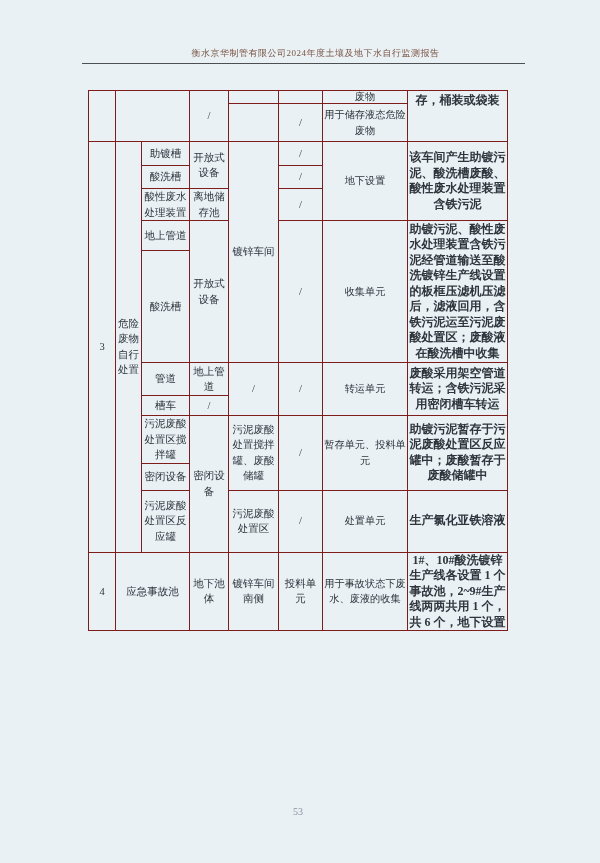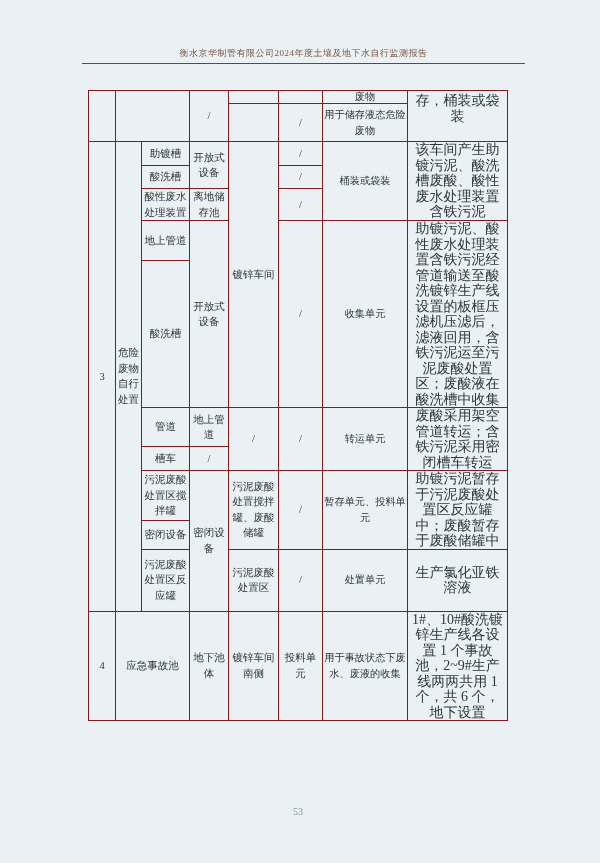--- a/index.html
+++ b/index.html
@@ -5,21 +5,21 @@
   html,body{margin:0;padding:0;}
   body{
     width:600px;height:863px;
     background:#e9f1f5;
     font-family:"Liberation Serif","DejaVu Serif",serif;
     position:relative;
     overflow:hidden;
   }
   .page{position:absolute;inset:0;}
   .header{
-    position:absolute;left:82px;top:47px;width:443px;
+    position:absolute;left:94px;top:47px;width:443px;
     text-align:center;
     font-size:9px;letter-spacing:0.5px;
     color:#7b5444;
     white-space:nowrap;
   }
   .header-rule{
     position:absolute;left:82px;top:63px;width:443px;height:1px;
     background:#4c5053;
   }
   table.tbl{
@@ -28,21 +28,21 @@
     border-collapse:collapse;table-layout:fixed;
   }
   .tbl td{
     border:1px solid #7f1d1d;
     text-align:center;vertical-align:middle;
     font-size:10.5px;line-height:15.5px;
     padding:0 1px;color:#2e363d;
     overflow:hidden;word-break:break-all;
   }
   .tbl td.fn{font-size:10.2px;}
-  .tbl td.rk{font-size:14px;}
+  .tbl td.rk{font-size:12px;font-weight:bold;}
   .tbl td.cat{padding:0;}
   .tbl td.vtop{vertical-align:top;padding-top:2px;}
   .tbl td.sm{line-height:12px;}
   tr.h13{height:13px;} tr.h38{height:38px;} tr.h24{height:24px;}
   tr.h23{height:23px;} tr.h25{height:25px;} tr.h30{height:30px;}
   tr.h112{height:112px;} tr.h33{height:33px;} tr.h20{height:20px;}
   tr.h47{height:47px;} tr.h27{height:27px;} tr.h62{height:62px;}
   tr.h78{height:78px;}
   .pageno{
     position:absolute;left:0;top:806px;width:596px;
@@ -87,21 +87,21 @@
       <td class="fn">用于储存液态危险废物</td>
     </tr>
 
     <tr class="h24">
       <td rowspan="10">3</td>
       <td rowspan="10" class="cat">危险废物自行处置</td>
       <td>助镀槽</td>
       <td rowspan="2">开放式设备</td>
       <td rowspan="5">镀锌车间</td>
       <td>/</td>
-      <td rowspan="3" class="fn">桶装或袋装</td>
+      <td rowspan="3" class="fn">地下设置</td>
       <td rowspan="3" class="rk">该车间产生助镀污泥、酸洗槽废酸、酸性废水处理装置含铁污泥</td>
     </tr>
     <tr class="h23">
       <td>酸洗槽</td>
       <td>/</td>
     </tr>
     <tr class="h25">
       <td>酸性废水处理装置</td>
       <td>离地储存池</td>
       <td>/</td>

